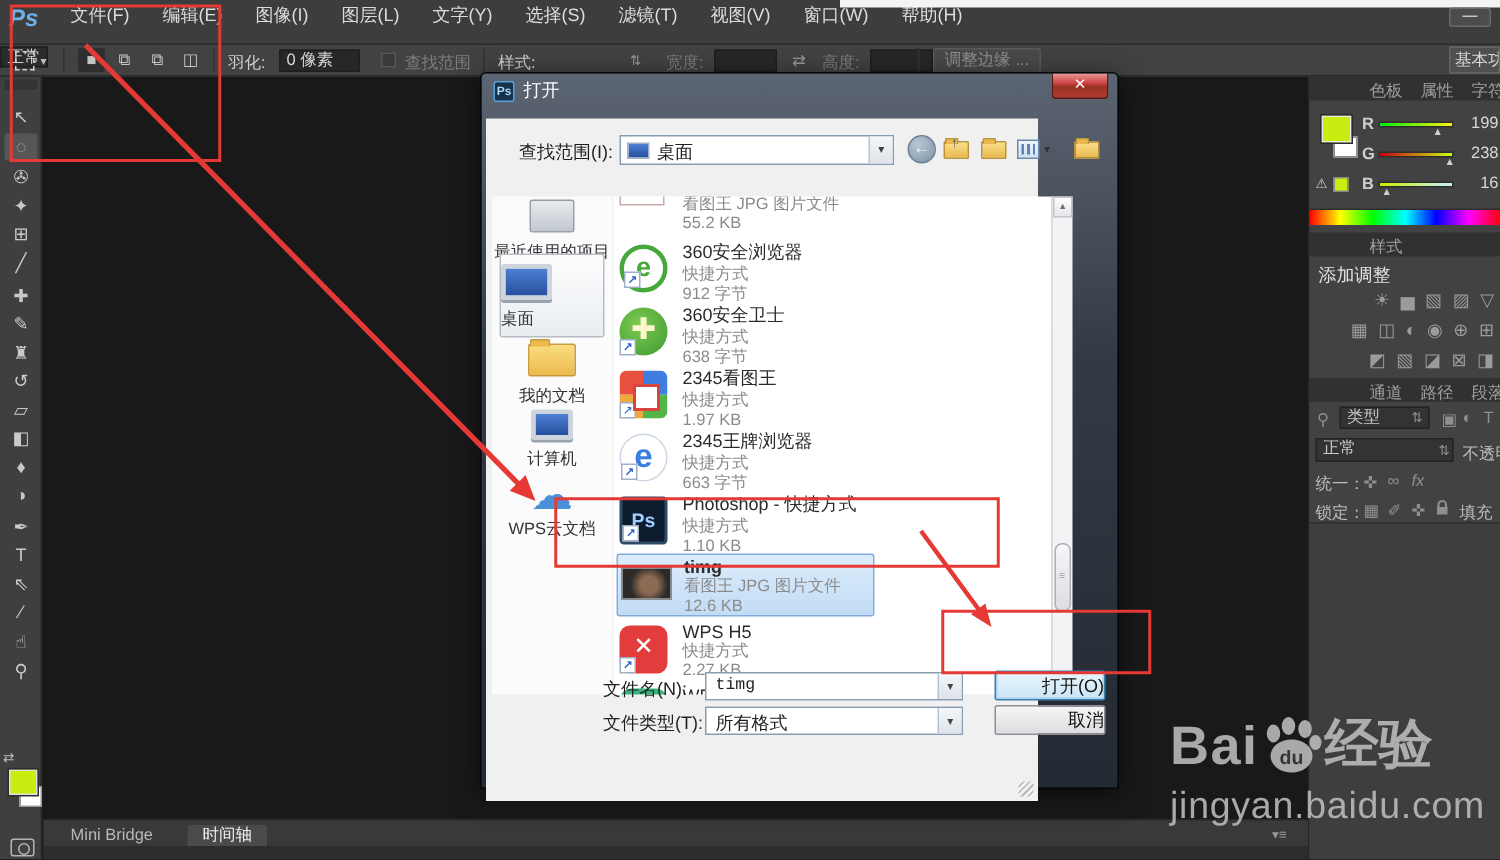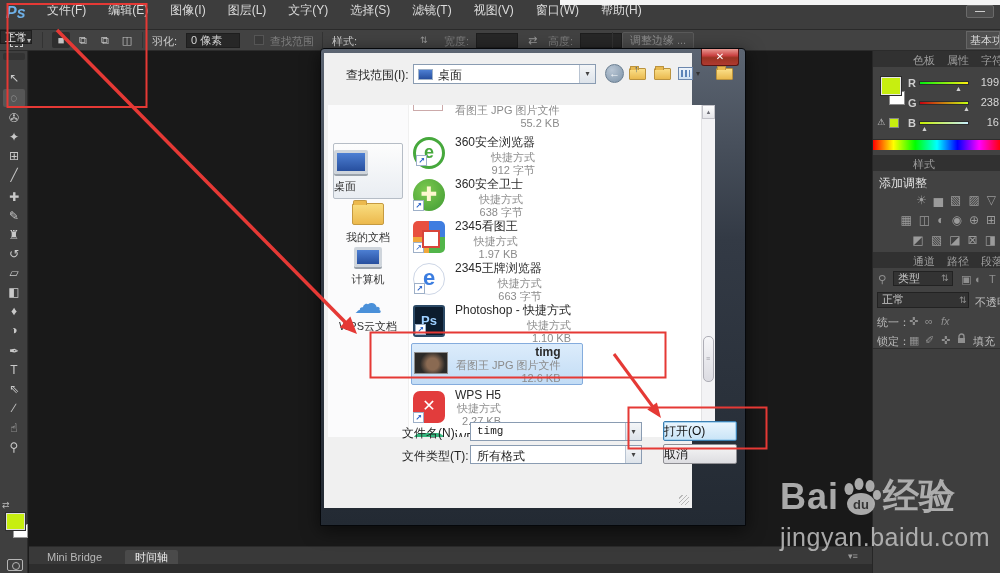--- a/index.html
+++ b/index.html
@@ -67,21 +67,21 @@
   .lp-drop { position:absolute; background:#333; border:1px solid #222; color:#c8c8c8; font-size:11px; padding:0 4px; line-height:13px; }
   .lp-txt { position:absolute; color:#bdbdbd; font-size:11px; white-space:nowrap; }
   .lp-ico { position:absolute; color:#8f8f8f; font-size:11px; }
   .layers-empty { position:absolute; left:0; top:297px; width:128px; height:225px; background:#3e3e3e; border-top:1px solid #2e2e2e; }
 
   
   .dialog { left:320px; top:48px; width:426px; height:478px; background:linear-gradient(#5c6572,#333a45 40%,#232a33); border:1px solid #05070a; border-radius:4px 4px 0 0; box-shadow:0 4px 18px rgba(0,0,0,.6); z-index:20; }
   .dlg-title { position:absolute; left:8px; top:3px; display:flex; gap:6px; align-items:center; color:#fff; font-size:12px; }
   .ps-mini { width:14px; height:14px; background:#15324d; border:1px solid #5aa0da; border-radius:2px; color:#aed6f7; font-size:8px; font-weight:bold; text-align:center; line-height:12px; }
   .dlg-close { position:absolute; right:6px; top:0; width:38px; height:17px; background:linear-gradient(#e89a93,#c44 40%,#932 55%,#b03a30); border:1px solid #5c1512; border-top:none; border-radius:0 0 3px 3px; color:#fff; font-size:10px; text-align:center; line-height:15px; }
-  .dlg-body { position:absolute; left:3px; top:4px; width:368px; height:455px; background:#f0f0f0; }
+  .dlg-body { position:absolute; left:3px; top:30px; width:368px; height:455px; background:#f0f0f0; }
   .d-label { position:absolute; color:#1f1f1f; font-size:12px; }
   .combo { position:absolute; background:#fff; border:1px solid #8a9cb2; height:20px; font-size:12px; color:#222; }
   .combo .arrow-btn { position:absolute; right:0; top:0; width:16px; height:100%; background:linear-gradient(#f4f6f8,#dde3ea); border-left:1px solid #b9c4d2; color:#444; font-size:8px; text-align:center; line-height:18px; }
   .nav-back { position:absolute; width:19px; height:19px; border-radius:50%; background:radial-gradient(circle at 35% 30%,#b9c6d4,#7d93a8); border:1px solid #6b7f92; color:#f6f9fc; font-size:11px; text-align:center; line-height:17px; }
   .mini-folder { position:absolute; width:17px; height:12px; background:linear-gradient(#fbe08a,#e9b94e); border:1px solid #bb933e; border-radius:1px; }
   .mini-folder::before { content:""; position:absolute; left:0; top:-3px; width:7px; height:3px; background:#e9b94e; border:1px solid #bb933e; border-bottom:none; border-radius:1px 1px 0 0; }
   .mini-grid { position:absolute; width:15px; height:13px; border:1px solid #6c87ad; background:linear-gradient(#eef4fb,#cfe0f2); }
   .mini-grid::after { content:""; position:absolute; left:2px; top:2px; width:9px; height:7px; background:repeating-linear-gradient(to right,#5d84b8 0 2px,transparent 2px 4px); }
   .ov-arrow { position:absolute; font-size:8px; color:#333; }
   .folder-up-arrow { position:absolute; font-size:9px; color:#33527a; font-weight:bold; }
@@ -94,42 +94,42 @@
   .mon.small { width:28px; height:20px; }
   .icon-recent { display:inline-block; width:30px; height:22px; background:linear-gradient(#e8ebee,#c2c8cf); border:1px solid #98a1aa; border-radius:2px; }
   .icon-folder-big { display:inline-block; width:32px; height:22px; background:linear-gradient(#f9dd80,#ecb94d); border:1px solid #c59a41; border-radius:2px; position:relative; }
   .icon-folder-big::before { content:""; position:absolute; left:0; top:-4px; width:12px; height:4px; background:#ecb94d; border:1px solid #c59a41; border-bottom:none; border-radius:2px 2px 0 0; }
   .icon-cloud { font-size:28px; color:#4a90d9; line-height:26px; }
 
   .filelist { position:absolute; left:85px; top:52px; width:292px; height:332px; background:#ffffff; overflow:hidden; }
   .fitem { position:absolute; left:2px; width:286px; height:42px; }
   .fitem.selected { background:linear-gradient(#dcecfb,#c2dcf5); border:1px solid #84acdd; border-radius:2px; width:172px; }
   .fi-icon { position:absolute; left:2px; top:4px; width:32px; height:32px; }
-  .fi-lines { position:absolute; left:44px; top:1px;text-align:right; }
+  .fi-lines { position:absolute; left:44px; top:1px; }
   .fi-name { font-size:12px; color:#2b2b2b; }
   .fi-sub { font-size:11px; color:#8b8b8b; line-height:13px; }
   .badge { position:absolute; left:0px; bottom:0px; width:11px; height:11px; background:#fff; border:1px solid #9eb0c8; font-size:8px; color:#2a62c9; line-height:10px; text-align:center; }
 
   .fi-green-e { border-radius:50%; border:3px solid #46a83c; background:#fff; color:#46a83c; font-weight:bold; font-size:18px; text-align:center; line-height:25px; }
   .fi-shield { border-radius:50%; background:radial-gradient(circle at 40% 35%,#7cc94f,#3f9a33); color:#fdf7cf; font-weight:bold; font-size:20px; text-align:center; line-height:30px; }
   .fi-2345 { border-radius:5px; background-image:linear-gradient(to right,#e8503f 50%,#3f7de0 50%),linear-gradient(to right,#f0a73b 50%,#52b54a 50%); background-size:100% 50%; background-position:top,bottom; background-repeat:no-repeat; }
   .fi-2345::after { content:""; position:absolute; left:9px; top:9px; width:14px; height:14px; background:#fff; border:2px solid #d8453a; }
   .fi-blue-e { border-radius:50%; background:#fff; border:1px solid #cdd6e6; color:#3b7de0; font-weight:bold; font-size:22px; text-align:center; line-height:28px; }
   .fi-ps { border-radius:3px; background:#0c1c2e; border:2px solid #2c4a66; color:#9ecfff; font-weight:bold; font-size:13px; text-align:center; line-height:28px; }
   .fi-photo { width:34px !important; height:22px !important; top:8px !important; background:radial-gradient(circle at 55% 55%,#8a6a52 0 28%,#2c2a28 60%); border:1px solid #8c8c8c; }
   .fi-wps-h5 { border-radius:7px; background:#e23c3c; color:#fff; font-weight:bold; font-size:16px; text-align:center; line-height:30px; }
   .fi-wps-sheet { border-radius:8px; background:#35b57d; }
   .fi-jpg-doc { width:30px !important; height:22px !important; top:-2px !important; background:#fff; border:1px solid #caa; }
   .fi-jpg-doc::after { content:""; position:absolute; left:3px; top:5px; width:22px; height:10px; background:repeating-linear-gradient(#d9534f 0 2px,transparent 2px 5px); }
 
   .vscroll { position:absolute; left:377px; top:52px; width:14px; height:332px; background:#f3f3f5; border-left:1px solid #e2e2e4; }
   .vs-btn { position:absolute; left:0; width:13px; height:14px; background:linear-gradient(#fdfdfd,#e6e6ea); border:1px solid #c3c3c9; color:#6c6c74; font-size:6px; text-align:center; line-height:13px; }
   .vs-thumb { position:absolute; left:1px; top:231px; width:11px; height:46px; background:linear-gradient(#f6f6f8,#dcdce2); border:1px solid #aeaeb6; border-radius:5px; color:#9a9aa4; font-size:7px; text-align:center; line-height:44px; letter-spacing:1px; }
 
-  .dlg-btn { position:absolute; width:74px; height:20px; background:linear-gradient(#f6f6f6,#dddde1); border:1px solid #8e8e93; border-radius:2px; color:#111; font-size:12px; text-align:left; line-height:18px; }
+  .dlg-btn { position:absolute; width:74px; height:20px; background:linear-gradient(#f6f6f6,#dddde1); border:1px solid #8e8e93; border-radius:2px; color:#111; font-size:12px; text-align:right; line-height:18px; }
   .dlg-btn.default { background:linear-gradient(#eaf5fd,#c9e4f7); border:1px solid #3c7fb1; box-shadow:0 0 0 1px #a8d3f0 inset; }
   .grip { position:absolute; right:3px; bottom:3px; width:10px; height:10px; background:repeating-linear-gradient(135deg,transparent 0 2px,#b9b9b9 2px 3px); }
 
   
   .anno { left:0; top:0; width:1000px; height:573px; z-index:50; pointer-events:none; }
   .watermark { left:780px; top:472px; width:215px; height:92px; z-index:55; color:#bdbdbd; opacity:.88; pointer-events:none; }
   .wm-row1 { display:flex; align-items:center; }
   .wm-bai { font-size:36px; font-weight:bold; letter-spacing:1px; }
   .wm-brand { font-size:36px; font-weight:bold; }
   .wm-url { font-size:25px; margin-top:2px; letter-spacing:.5px; }
@@ -329,20 +329,24 @@
       </div>
       <span class="nav-back" style="left:281px; top:11px">←</span>
       <span class="mini-folder" style="left:305px; top:15px"></span>
       <span class="folder-up-arrow" style="left:310px; top:11px">↑</span>
       <span class="mini-folder" style="left:330px; top:15px"></span>
       <span class="mini-grid" style="left:354px; top:14px"></span>
       <span class="ov-arrow" style="left:372px; top:16px">▾</span>
       <span class="mini-folder" style="left:392px; top:15px"></span>
 
       <div class="sidebar">
+        <div class="place" style="top:2px">
+          <span class="icon-recent"></span>
+          <div class="place-label">最近使用的项目</div>
+        </div>
         <div class="place-box">
           <div style="margin-top:6px"><span class="mon"></span></div>
           <div class="place-label">桌面</div>
         </div>
         <div class="place" style="top:98px">
           <span class="icon-folder-big"></span>
           <div class="place-label">我的文档</div>
         </div>
         <div class="place" style="top:142px">
           <span class="mon small"></span>

